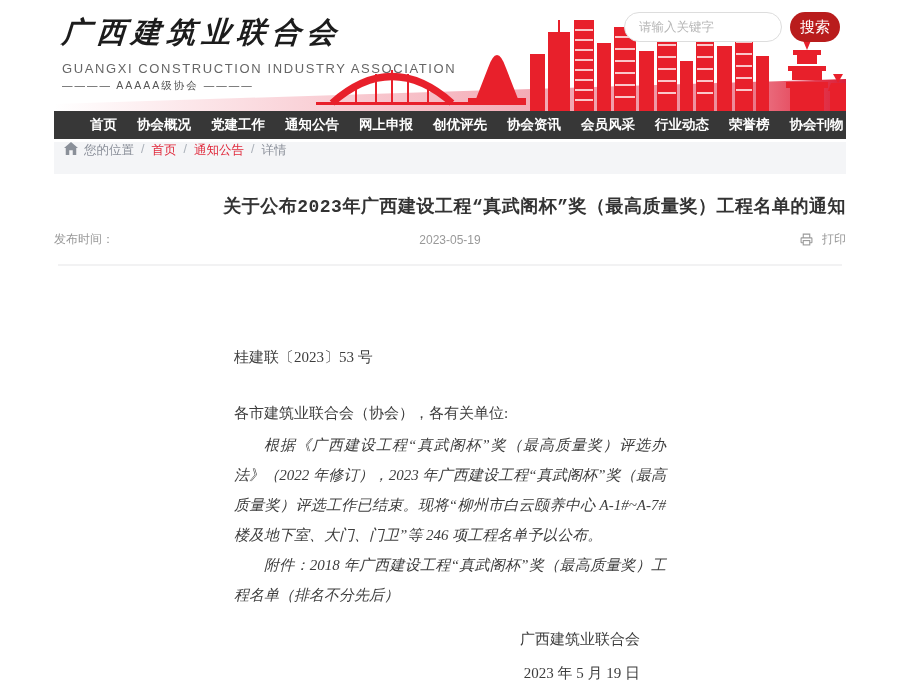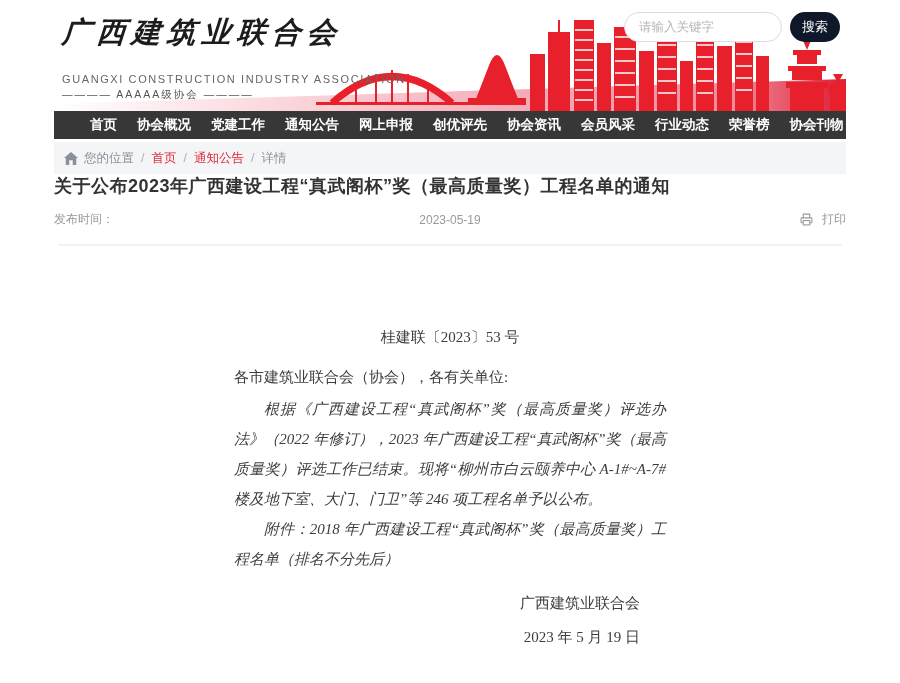--- a/index.html
+++ b/index.html
@@ -5,62 +5,62 @@
   * { margin:0; padding:0; box-sizing:border-box; }
   html,body { width:900px; height:683px; background:#ffffff; overflow:hidden;
     font-family:"Liberation Sans", sans-serif; }
   .page { width:792px; margin:0 auto; position:relative; }
 
   
   header { position:relative; height:111px; background:#fff; overflow:hidden; }
   .logo { position:absolute; left:8px; top:13px; z-index:5; cursor:pointer; }
   .logo-title { font-family:"DejaVu Serif", serif; font-weight:900; font-size:29px;
     color:#1c1c1c; letter-spacing:6px; font-style:italic; transform:skewX(-4deg); }
-  .logo-sub { font-size:11px; color:#666; letter-spacing:1.6px; margin-top:20px; }
+  .logo-sub { font-size:13px; color:#666; letter-spacing:1.6px; margin-top:8px; }
   .logo-tag { font-size:10.5px; color:#555; letter-spacing:2px; margin-top:3px; text-align:left; }
 
   .search { position:absolute; right:6px; top:12px; z-index:6; display:flex; align-items:flex-end; }
   .search input { width:158px; height:30px; border:1px solid #ddd; border-radius:16px;
     padding:0 14px; font-size:12.5px; color:#333; outline:none; background:#fff; }
   .search input::placeholder { color:#b7b7b7; }
   .search button { margin-left:8px; width:50px; height:30px; border:none; border-radius:16px;
-    background:#0f172a; color:#fff; font-size:13px; cursor:pointer; }
+    background:#b91c1c; color:#fff; font-size:15px; cursor:pointer; }
 
   .band { position:absolute; left:0; right:0; bottom:0; height:32px; z-index:1;
     background:linear-gradient(90deg, rgba(246,178,188,0) 0%, rgba(246,178,188,.55) 30%,
       #f3a9b4 62%, #ee8b9a 86%, #e23348 97%, #d9203a 100%);
     clip-path:polygon(0 78%, 100% 0, 100% 100%, 0 100%); }
   .skyline { position:absolute; right:0; bottom:0; z-index:2; }
 
   
   nav { height:28px; background:#373737; display:flex; align-items:center;
     padding-left:26px; position:relative; z-index:7; }
   .nav-item { color:#fff; font-size:13.5px; font-weight:bold; text-decoration:none;
     padding:0 10px; line-height:28px; white-space:nowrap; cursor:pointer; }
 
   
   .breadcrumb { margin-top:3px; height:32px; background:#f4f5f7; display:flex;
-    align-items:center; padding-left:10px; font-size:12.5px; color:#8a8f99; }
+    padding-left:10px; font-size:12.5px; color:#8a8f99; }
   .breadcrumb .sep { margin:0 7px; color:#aab0b8; }
   .crumb-link { color:#e02a3c; text-decoration:none; cursor:pointer; }
   .home-ic { margin-right:6px; display:inline-flex; }
 
   
   main { background:#fff; }
-  .art-title { text-align:left; font-size:18px; font-weight:bold; color:#333;
-    letter-spacing:.5px; }
+  .art-title { text-align:right; font-size:18px; font-weight:bold; color:#333;
+    margin-top:20px; letter-spacing:.5px;font-family:Liberation Mono, monospace; }
   .art-meta { text-align:center; font-size:12px; color:#999; margin-top:13px;
     display:flex; justify-content:space-between; align-items:center; gap:4px; }
   .print-btn { display:inline-flex; align-items:center; gap:9px; margin-left:14px;
     color:#999; cursor:pointer; }
   .divider { border:none; border-top:2px solid #f2f2f3; margin:16px 4px 0 4px; }
 
   .doc { width:432px; margin:0 auto; font-family:"Liberation Serif","DejaVu Serif",serif;
     font-size:15px; color:#3d3d3d; line-height:30px; margin-top:76px; }
-  .doc-number { text-align:center; margin-bottom:10px; }
+  .doc-number { margin-bottom:26px; }
   .salutation { margin-bottom:2px; }
   .para { text-indent:2em; text-align:justify;font-style:italic; }
   .signature { margin-top:12px; text-align:right; padding-right:26px; line-height:34px; }
 </style>
 </head>
 <body>
 
 <div class="page">
 
   <header>

